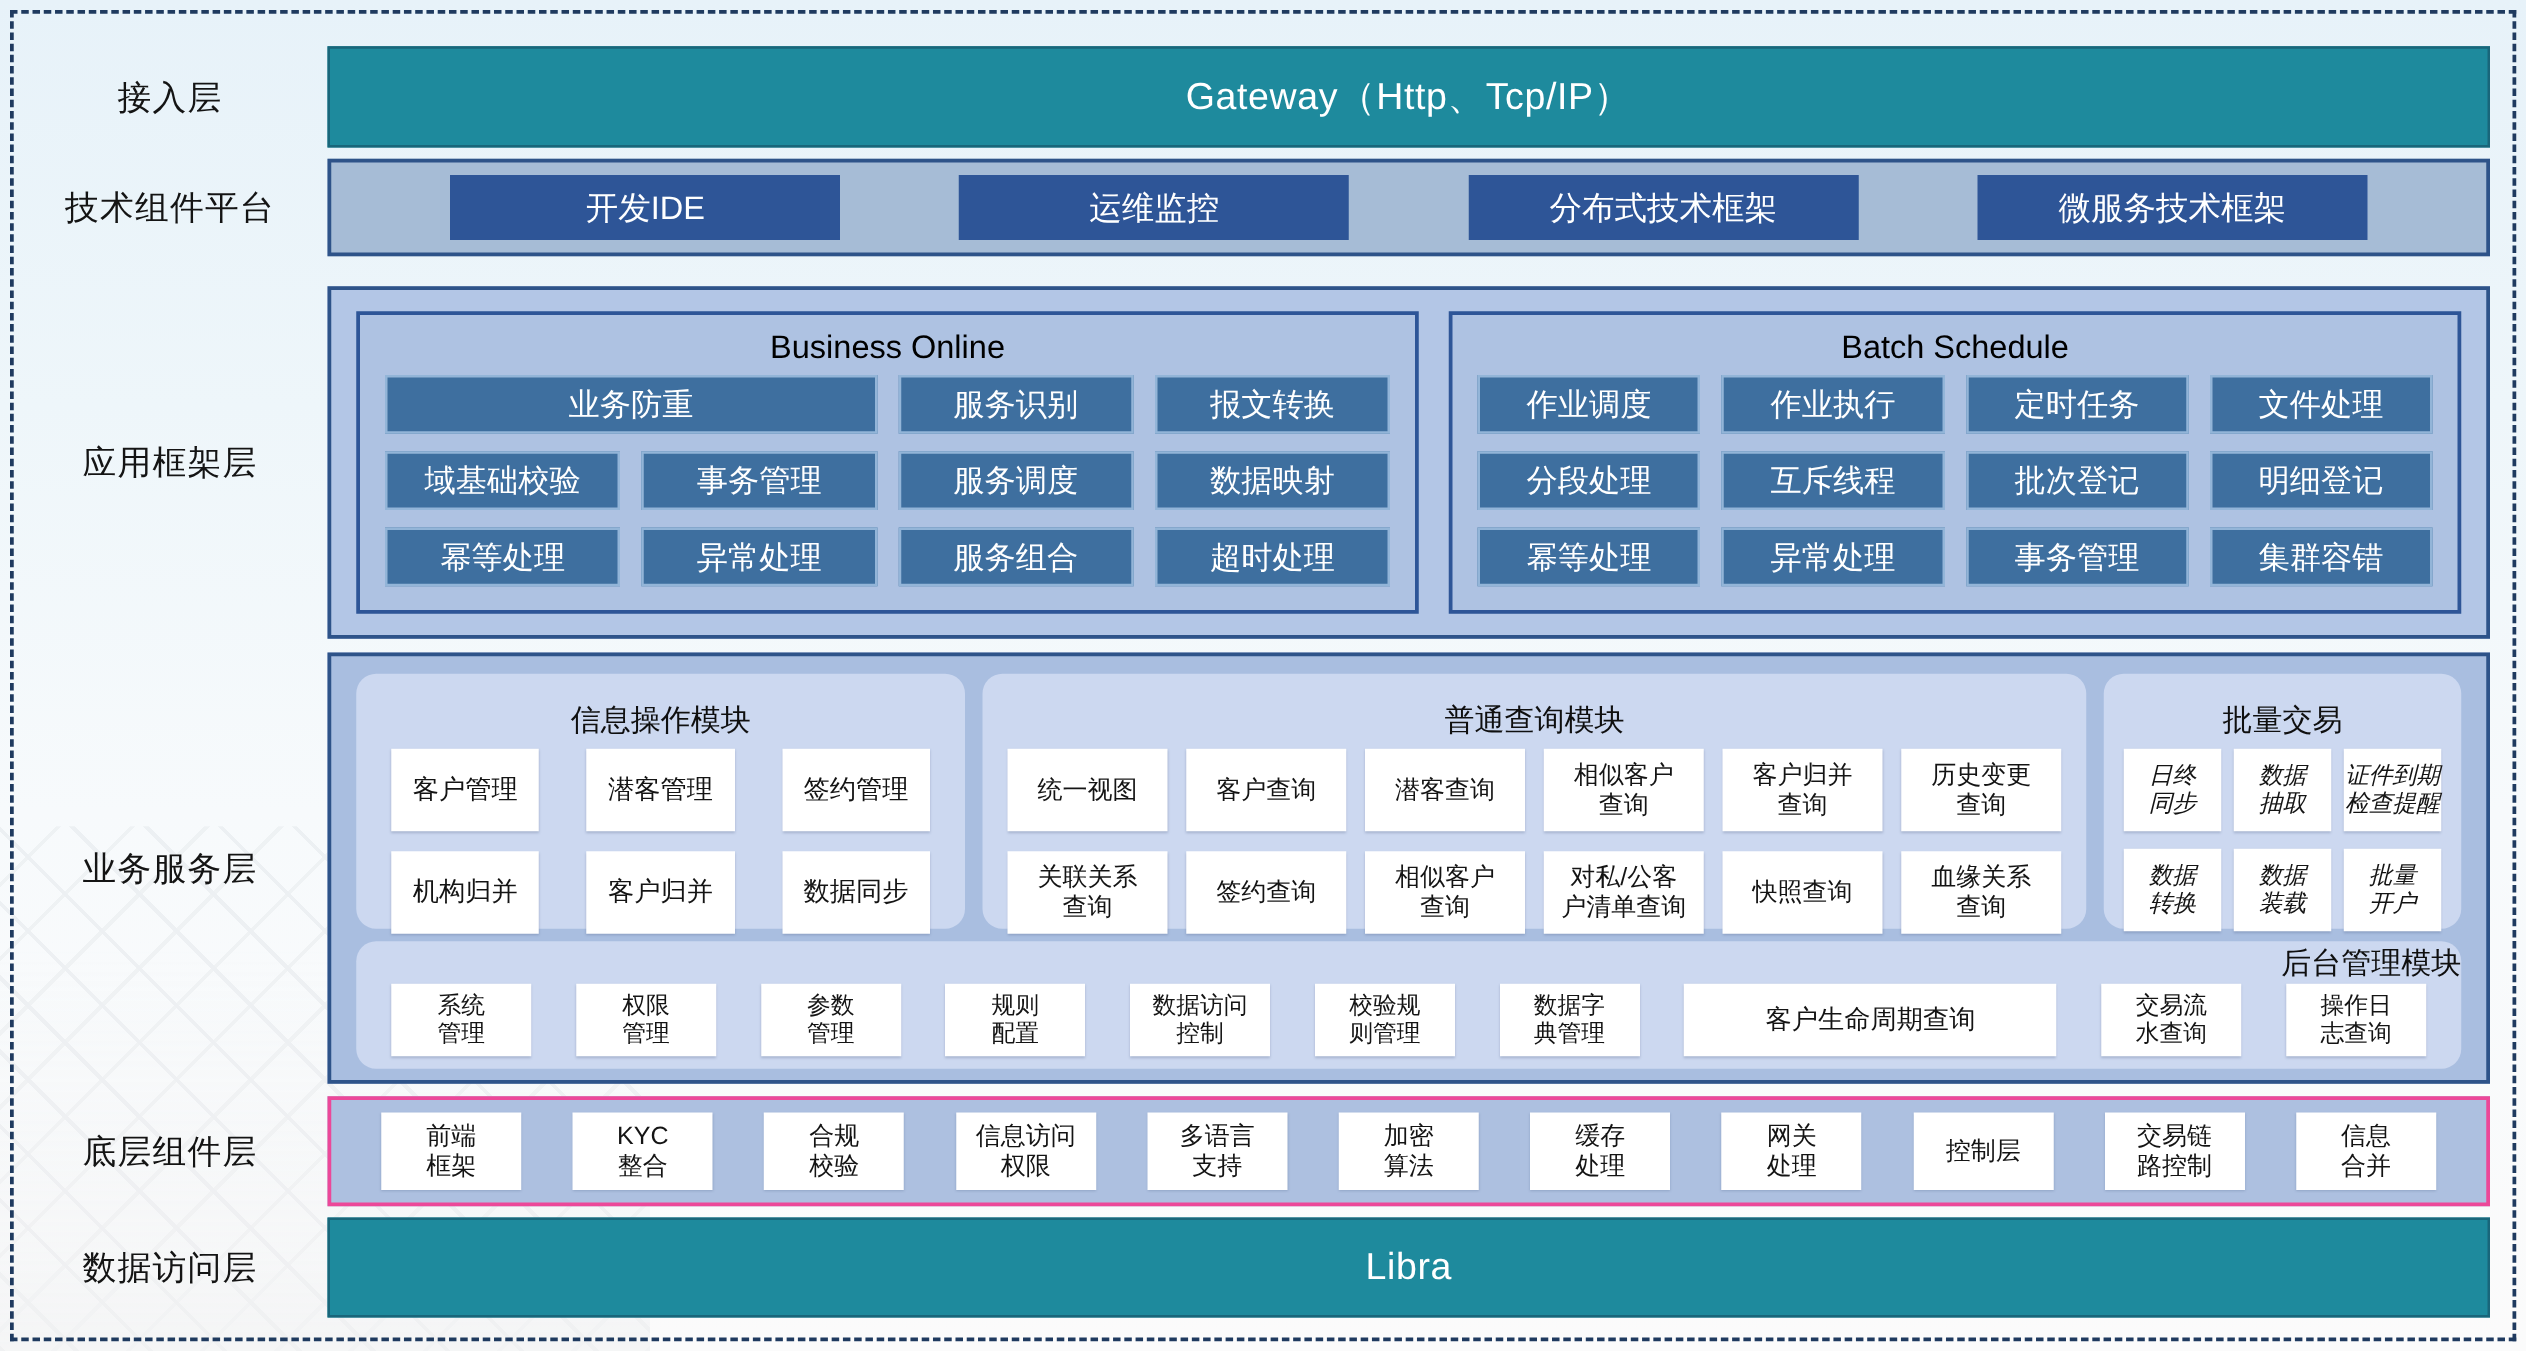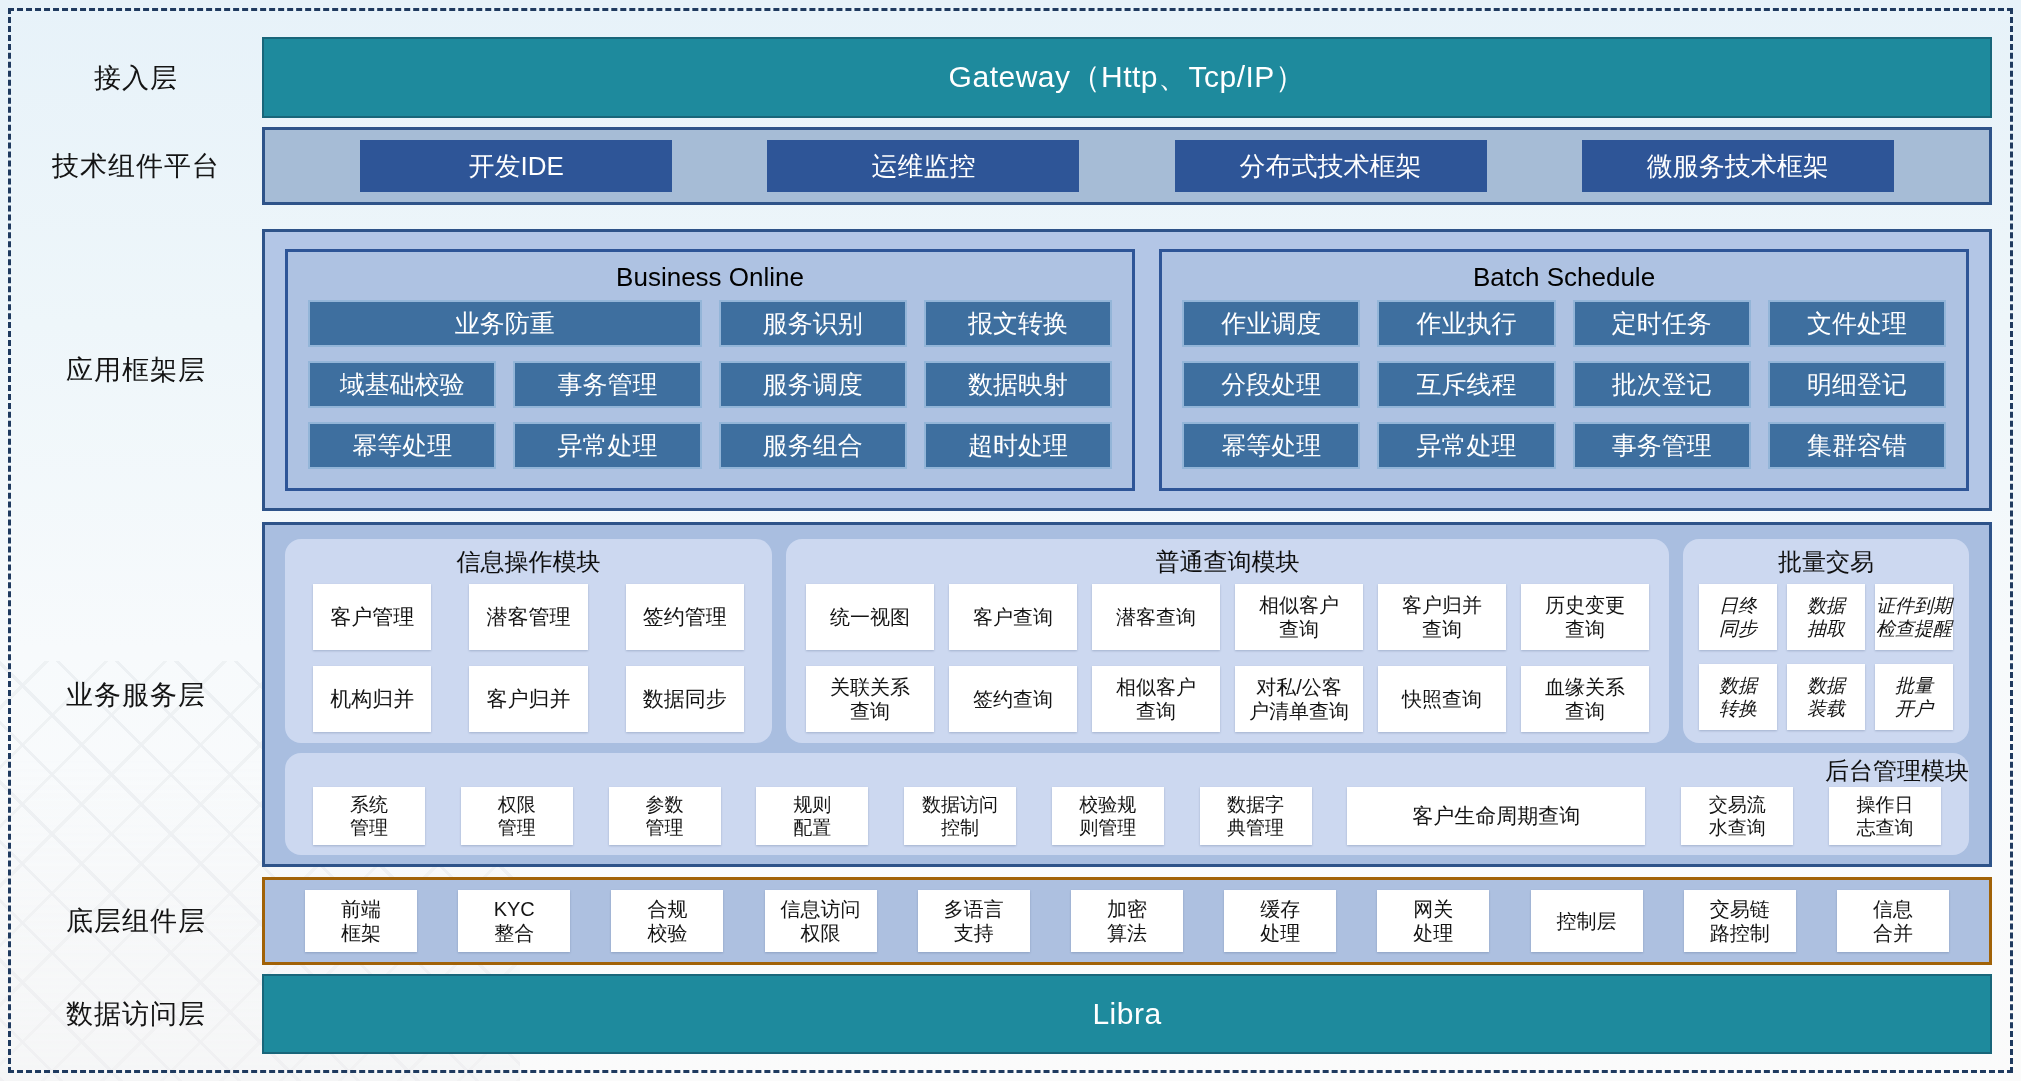--- a/index.html
+++ b/index.html
@@ -40,41 +40,41 @@
   .panel-bs{flex:1;}
   .panel-title{text-align:center;font-size:26px;color:#000000;height:38px;line-height:38px;}
   .fw-grid{display:grid;grid-template-columns:repeat(4,1fr);gap:14px 17px;padding:4px 20px 0;}
   .steel-chip{background:#3e6f9f;border:2px solid #93b5d8;color:#fff;font-size:25px;height:47px;
     display:flex;align-items:center;justify-content:center;box-sizing:border-box;}
   .span2{grid-column:span 2;}
 
   
   .service-box{background:#a9bee0;border:3px solid #2e5389;box-sizing:border-box;padding:14px 20px 0;}
   .service-top{display:flex;gap:14px;}
-  .card{background:#ccd8f0;border-radius:16px;height:204px;box-sizing:border-box;padding-top:5px;}
+  .card{background:#ccd8f0;border-radius:16px;height:204px;box-sizing:border-box;padding-top:20px;}
   .card-info{width:487px;flex:0 0 487px;}
   .card-query{flex:1;}
   .card-batch{width:286px;flex:0 0 286px;}
   .card-title{text-align:center;font-size:24px;color:#0f0f0f;height:36px;line-height:36px;}
   .white-chip{background:#ffffff;color:#141414;display:flex;align-items:center;justify-content:center;
     text-align:center;white-space:pre-line;line-height:1.22;box-shadow:0 1px 2px rgba(60,80,120,.28);}
   .info-grid{display:grid;grid-template-columns:repeat(3,1fr);gap:16px 38px;padding:4px 28px 0;}
   .info-grid .white-chip{height:66px;font-size:21px;}
   .query-grid{display:grid;grid-template-columns:repeat(6,1fr);gap:16px 15px;padding:4px 20px 0;}
   .query-grid .white-chip{height:66px;font-size:20px;}
   .batch-grid{display:grid;grid-template-columns:repeat(3,1fr);gap:14px 10px;padding:4px 16px 0;font-style:italic;}
   .batch-grid .white-chip{height:66px;font-size:19px;}
   .admin-card{background:#ccd8f0;border-radius:16px;margin-top:10px;height:102px;box-sizing:border-box;padding-top:2px;}
   .admin-title{text-align:right;font-size:24px;color:#0f0f0f;height:32px;line-height:32px;}
   .admin-row{display:flex;justify-content:space-between;align-items:center;padding:0 28px;}
   .admin-row .white-chip{width:112px;height:58px;font-size:19px;}
   .admin-row .white-chip.wide{width:298px;font-size:21px;}
 
   
-  .base-box{background:#adc0e0;border:3px solid #a16207;box-sizing:border-box;
+  .base-box{background:#adc0e0;border:3px solid #ec4899;box-sizing:border-box;
     display:flex;justify-content:space-between;align-items:center;padding:15px 40px;}
   .base-box .white-chip{width:112px;height:62px;font-size:20px;}
 
   
   .r-access{height:81px;}
   .r-tech{height:78px;margin-top:9px;}
   .r-app{height:282px;margin-top:24px;}
   .r-service{height:345px;margin-top:11px;}
   .r-base{height:88px;margin-top:10px;}
   .r-data{height:80px;margin-top:9px;}

